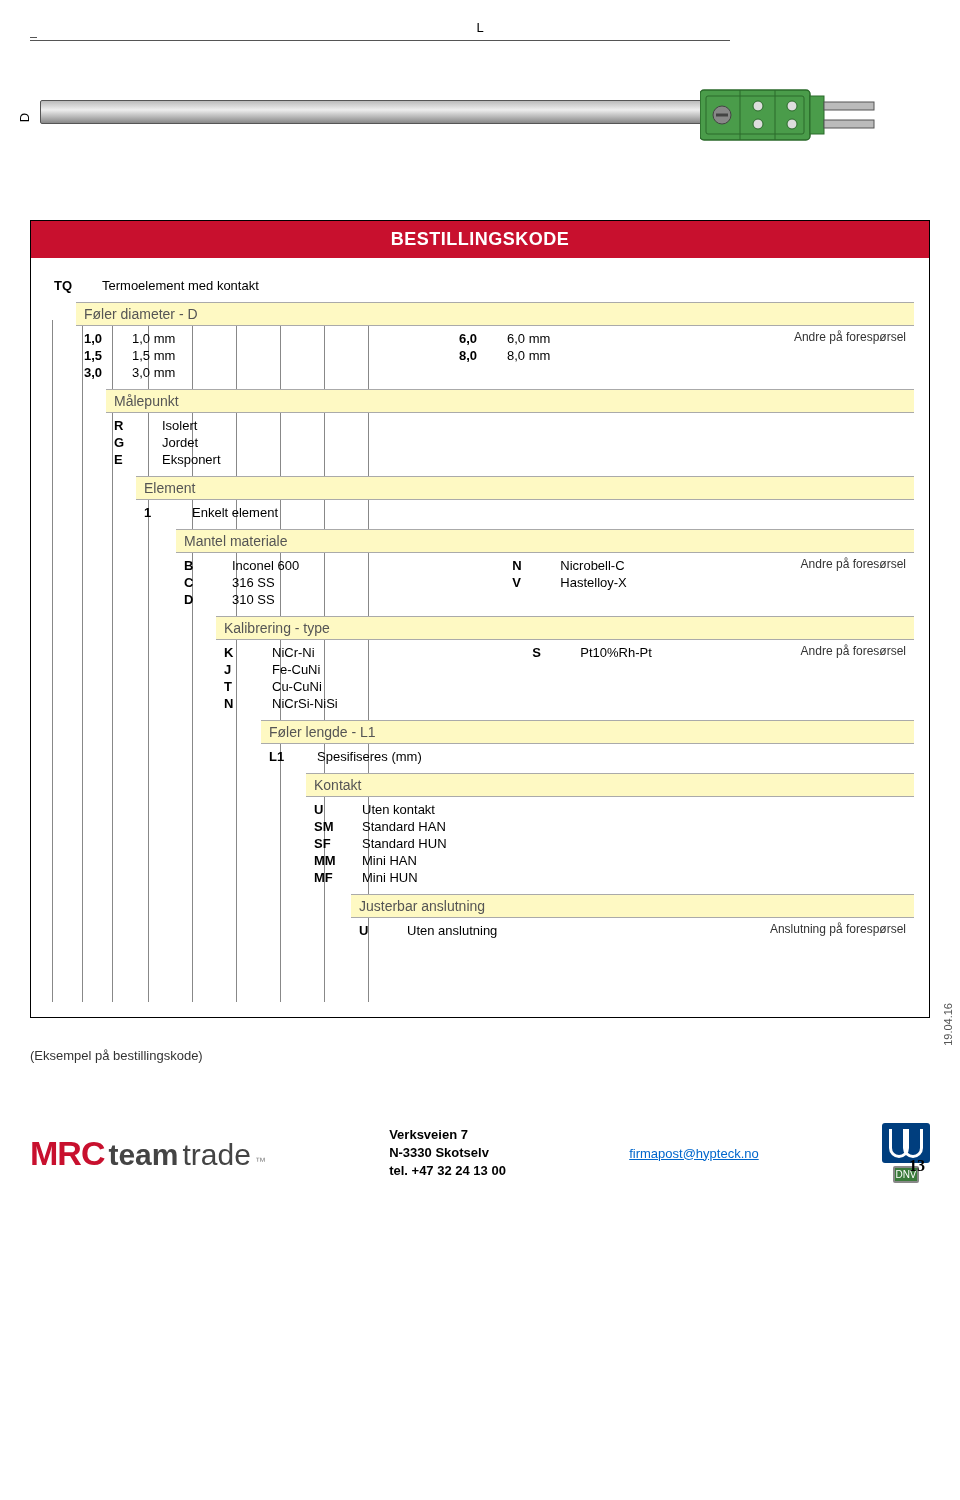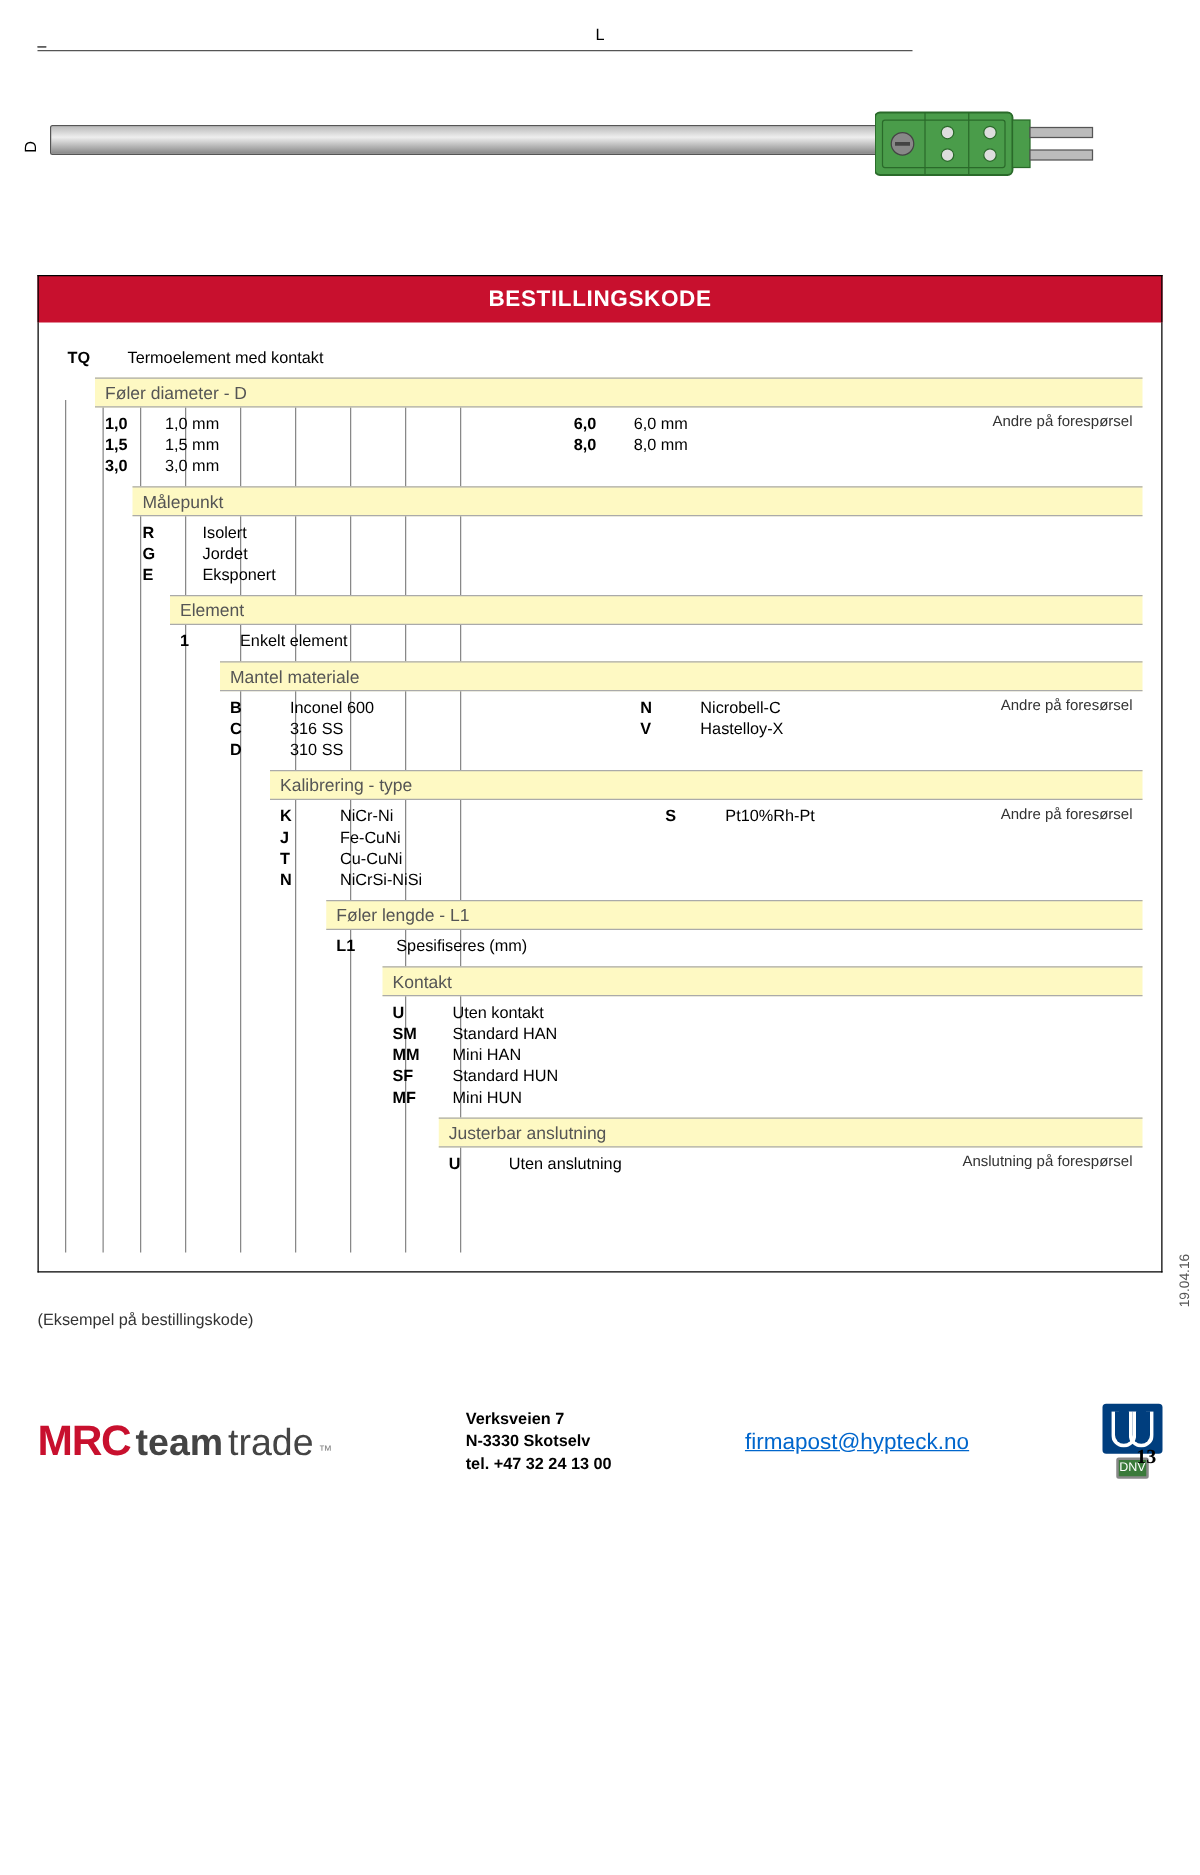--- a/index.html
+++ b/index.html
@@ -49,21 +49,21 @@
   .example-bar { background: #c8102e; color: #fff; padding: 6px 10px; font-weight: bold; font-size: 15px; margin-top: 2px; }
   
   
   .footer { display: flex; align-items: center; justify-content: space-between; margin-top: 60px; gap: 20px; }
   .logo-mrc { display: flex; align-items: baseline; gap: 4px; }
   .logo-mrc .mrc { font-size: 34px; font-weight: 900; color: #c8102e; letter-spacing: -1px; }
   .logo-mrc .team { font-size: 30px; font-weight: 900; color: #444; }
   .logo-mrc .trade { font-size: 30px; font-weight: 300; color: #444; }
   .logo-mrc .tm { font-size: 11px; color: #888; }
   .addr { font-size: 13px; font-weight: bold; line-height: 1.4; }
-  .email { font-size: 18px; color: #0066cc; text-decoration: underline; }
+  .email { font-size: 13px; color: #0066cc; text-decoration: underline; }
   .dnv-block { display:flex; flex-direction:column; align-items:center; gap:3px; }
   .dnv-anchors { width: 48px; height: 40px; background: #003e7e; border-radius: 3px; position: relative; }
   .dnv-anchors::before, .dnv-anchors::after { content:""; position:absolute; top:6px; width:14px; height:26px; border:3px solid #fff; border-top:none; border-radius: 0 0 10px 10px; }
   .dnv-anchors::before { left:7px; }
   .dnv-anchors::after { right:7px; }
   .dnv-text { background:#3a7a3a; color:#fff; font-size:10px; font-weight:normal; padding:1px 0; border:2px solid #888; border-radius:2px;}
   .pagenum { position: absolute; right: 35px; bottom: 28px; font-size: 16px; font-weight: bold; font-family: Liberation Serif, serif; }
   .datecode { position: absolute; right: 6px; bottom: 200px; transform: rotate(-90deg); transform-origin: right bottom; font-size: 11px; color: #555; }
   
   .cols2 { display: grid; grid-template-columns: 1fr 1fr; column-gap: 40px; }
@@ -265,26 +265,26 @@
       <div class="node-body">
         <div class="kv">
             <span class="k">U</span>
             <span>Uten kontakt</span>
           </div>
         <div class="kv">
             <span class="k">SM</span>
             <span>Standard HAN</span>
           </div>
         <div class="kv">
+            <span class="k">SF</span>
+            <span>Standard HUN</span>
+          </div>
+        <div class="kv">
             <span class="k">MM</span>
             <span>Mini HAN</span>
-          </div>
-        <div class="kv">
-            <span class="k">SF</span>
-            <span>Standard HUN</span>
           </div>
         <div class="kv">
             <span class="k">MF</span>
             <span>Mini HUN</span>
           </div>
       </div>
     </div>
 
     <div class="node indent-8">
       <div class="node-header">Justerbar anslutning</div>

